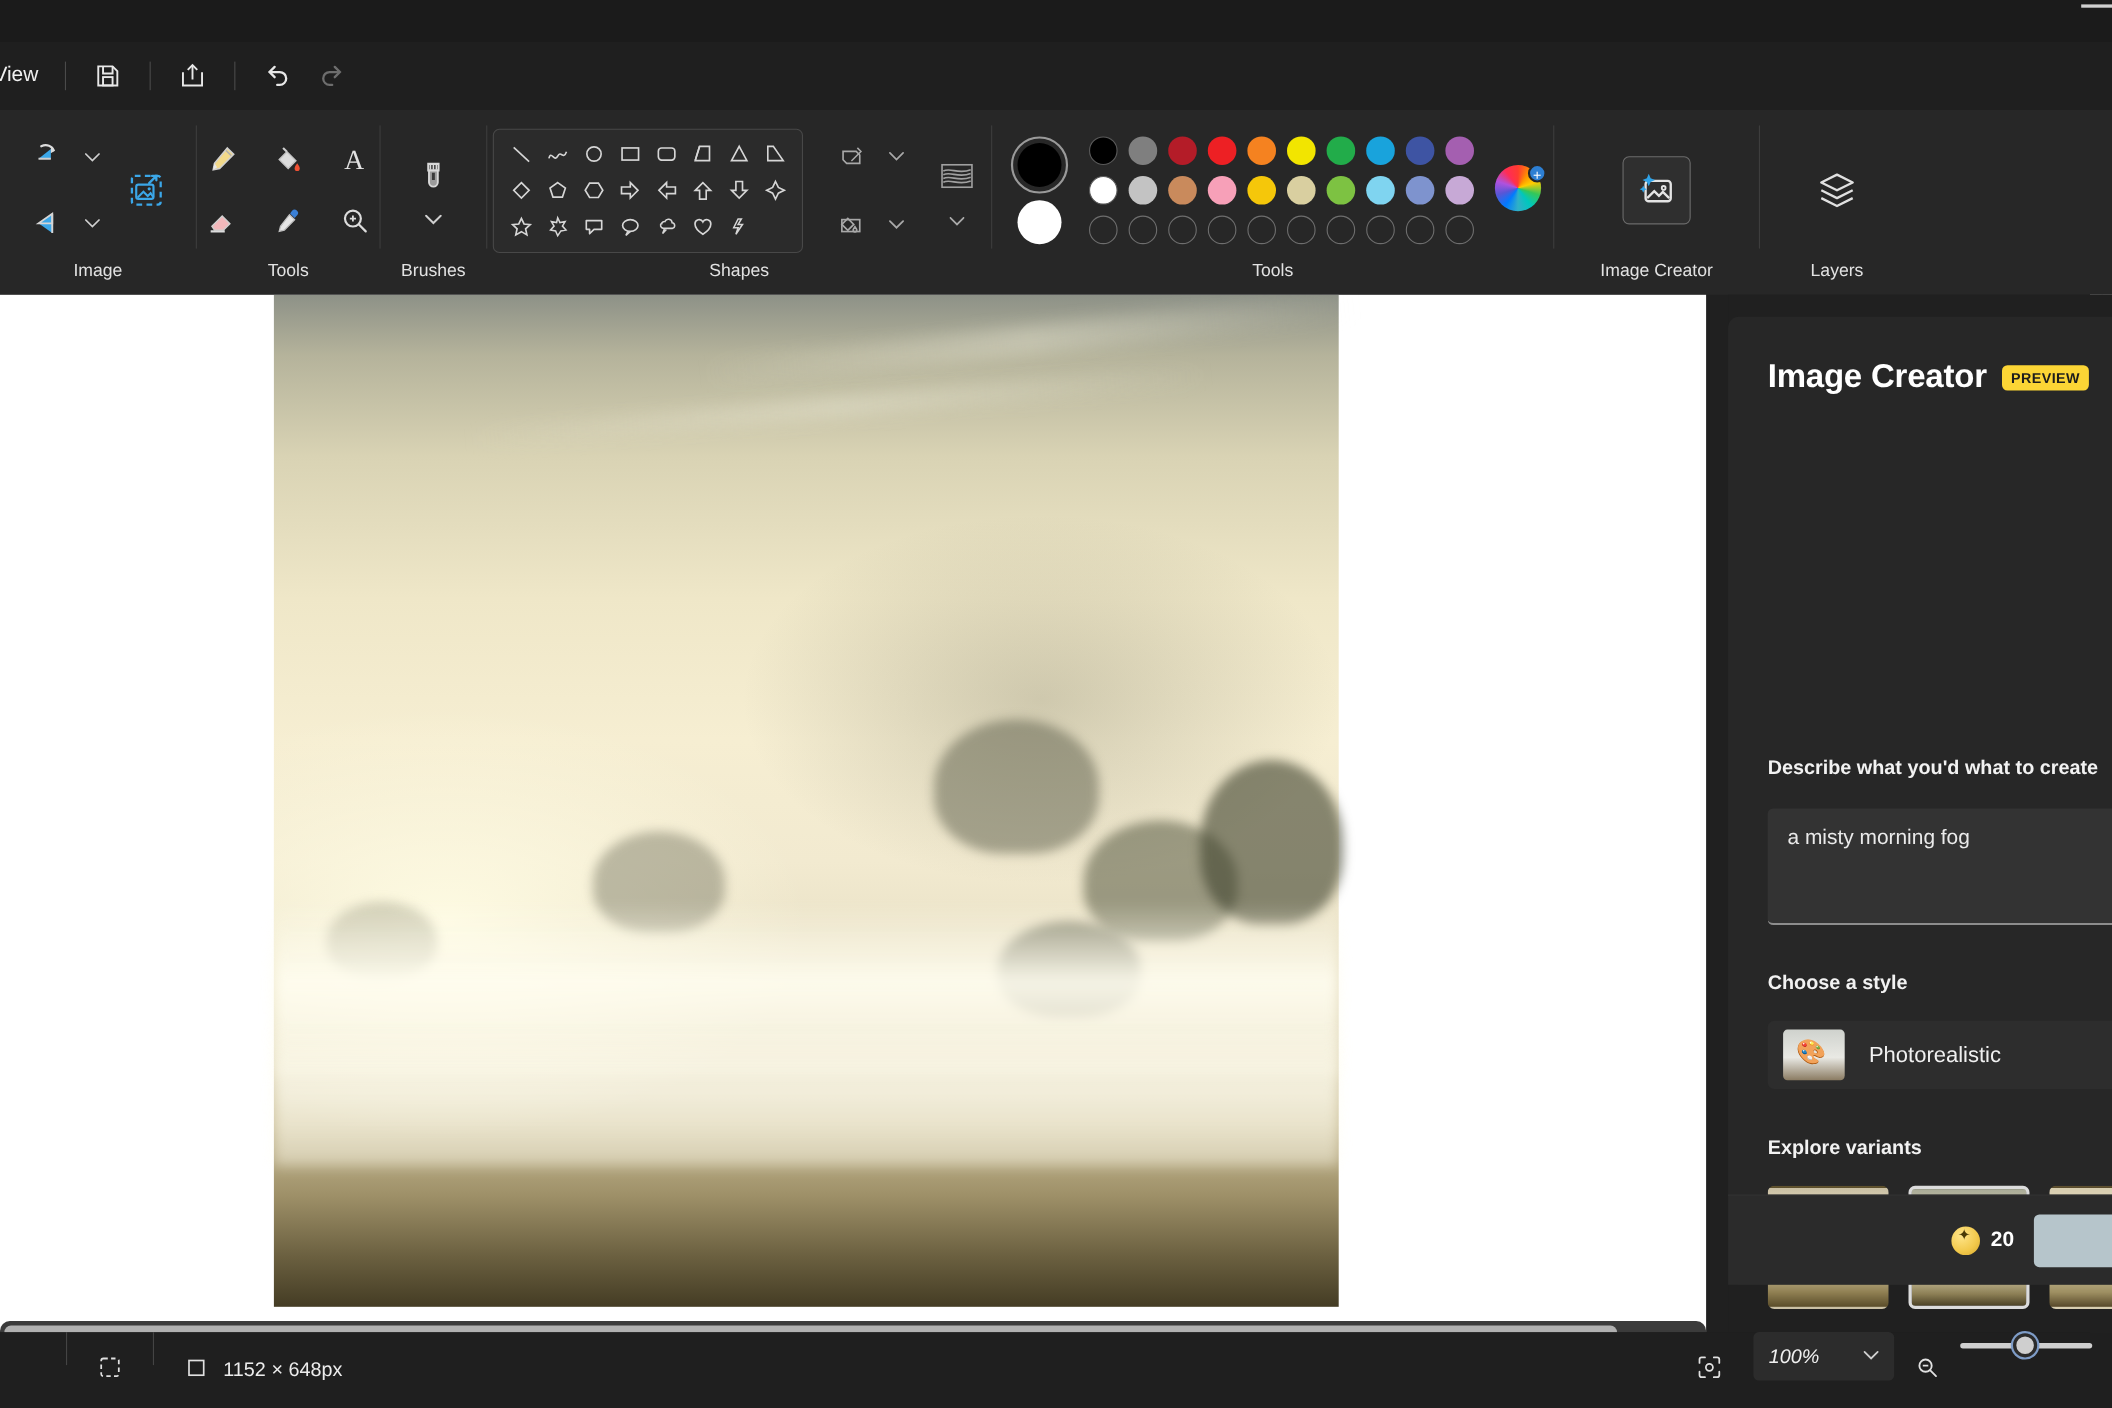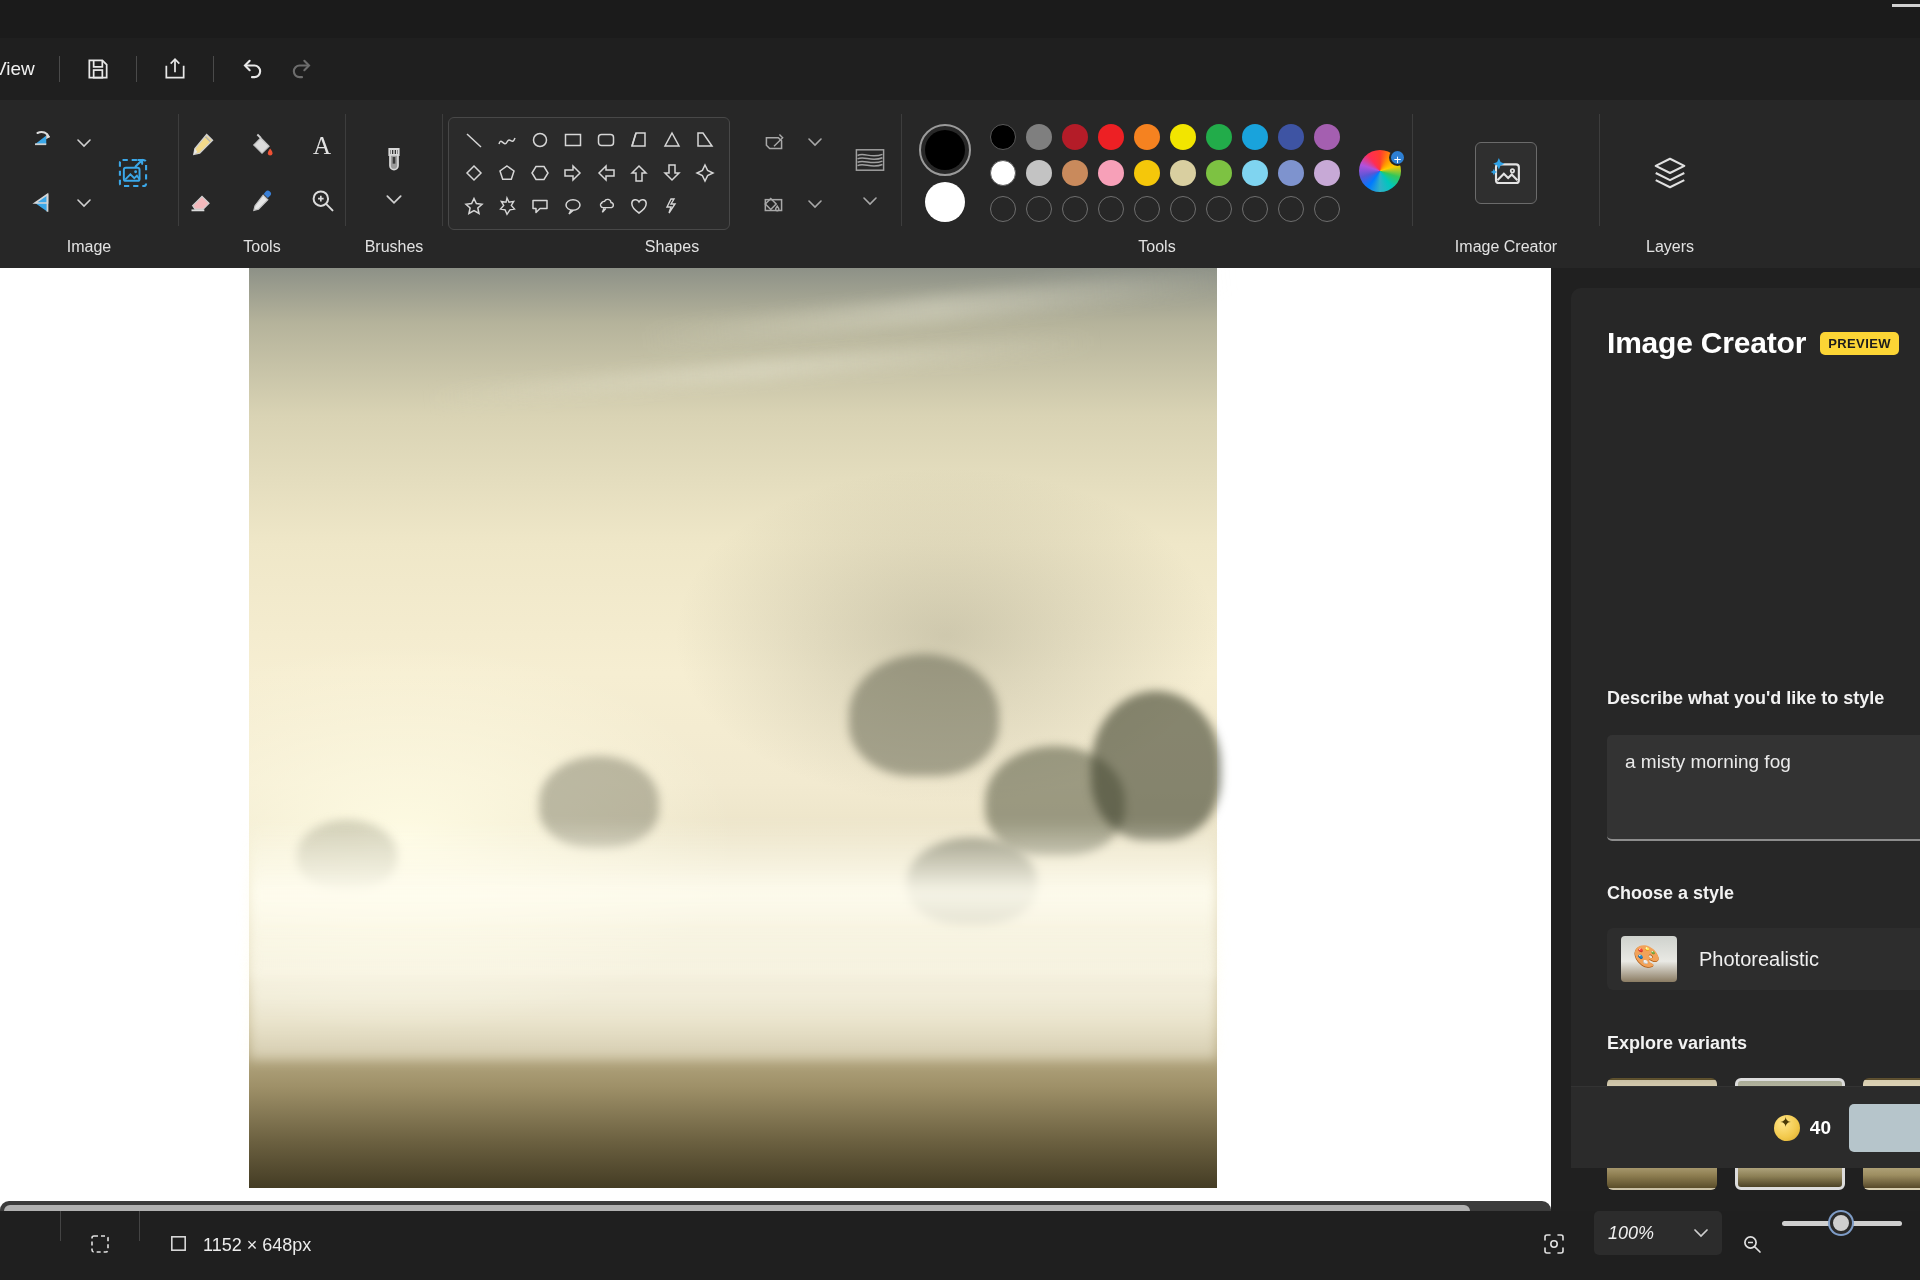--- a/index.html
+++ b/index.html
@@ -709,21 +709,21 @@
   </div>
 
   <div class="side-panel">
     <div class="panel-card">
 
       <div class="panel-title-row">
         <div class="panel-title">Image Creator</div>
         <div class="preview-badge">PREVIEW</div>
       </div>
 
-      <div class="panel-label" style="top:400px;">Describe what you'd like to style</div>
+      <div class="panel-label" style="top:400px;">Describe what you'd what to create</div>
 
       <div class="prompt-box" placeholder="Describe what you'd like to create">a misty morning fog</div>
 
       <div class="panel-label" style="top:595px;">Choose a style</div>
 
       <div class="style-row">
         <div class="style-thumb">
           <div class="palette-glyph">🎨</div>
         </div>
         <div class="style-name">Photorealistic</div>
@@ -733,21 +733,21 @@
 
       <div class="variants-row">
         <div class="variant v1"></div>
         <div class="variant v2 sel"></div>
         <div class="variant v3"></div>
       </div>
 
       <div class="panel-footer">
         <div class="credits">
           <div class="coin"></div>
-          <div class="credits-num">40</div>
+          <div class="credits-num">20</div>
         </div>
         <div class="create-btn"></div>
       </div>
     </div>
   </div>
 
   <div class="statusbar">
     <div class="sb-item" style="padding-left:32px;"></div>
     <div class="sb-sep"></div>
     <div class="sb-item">

